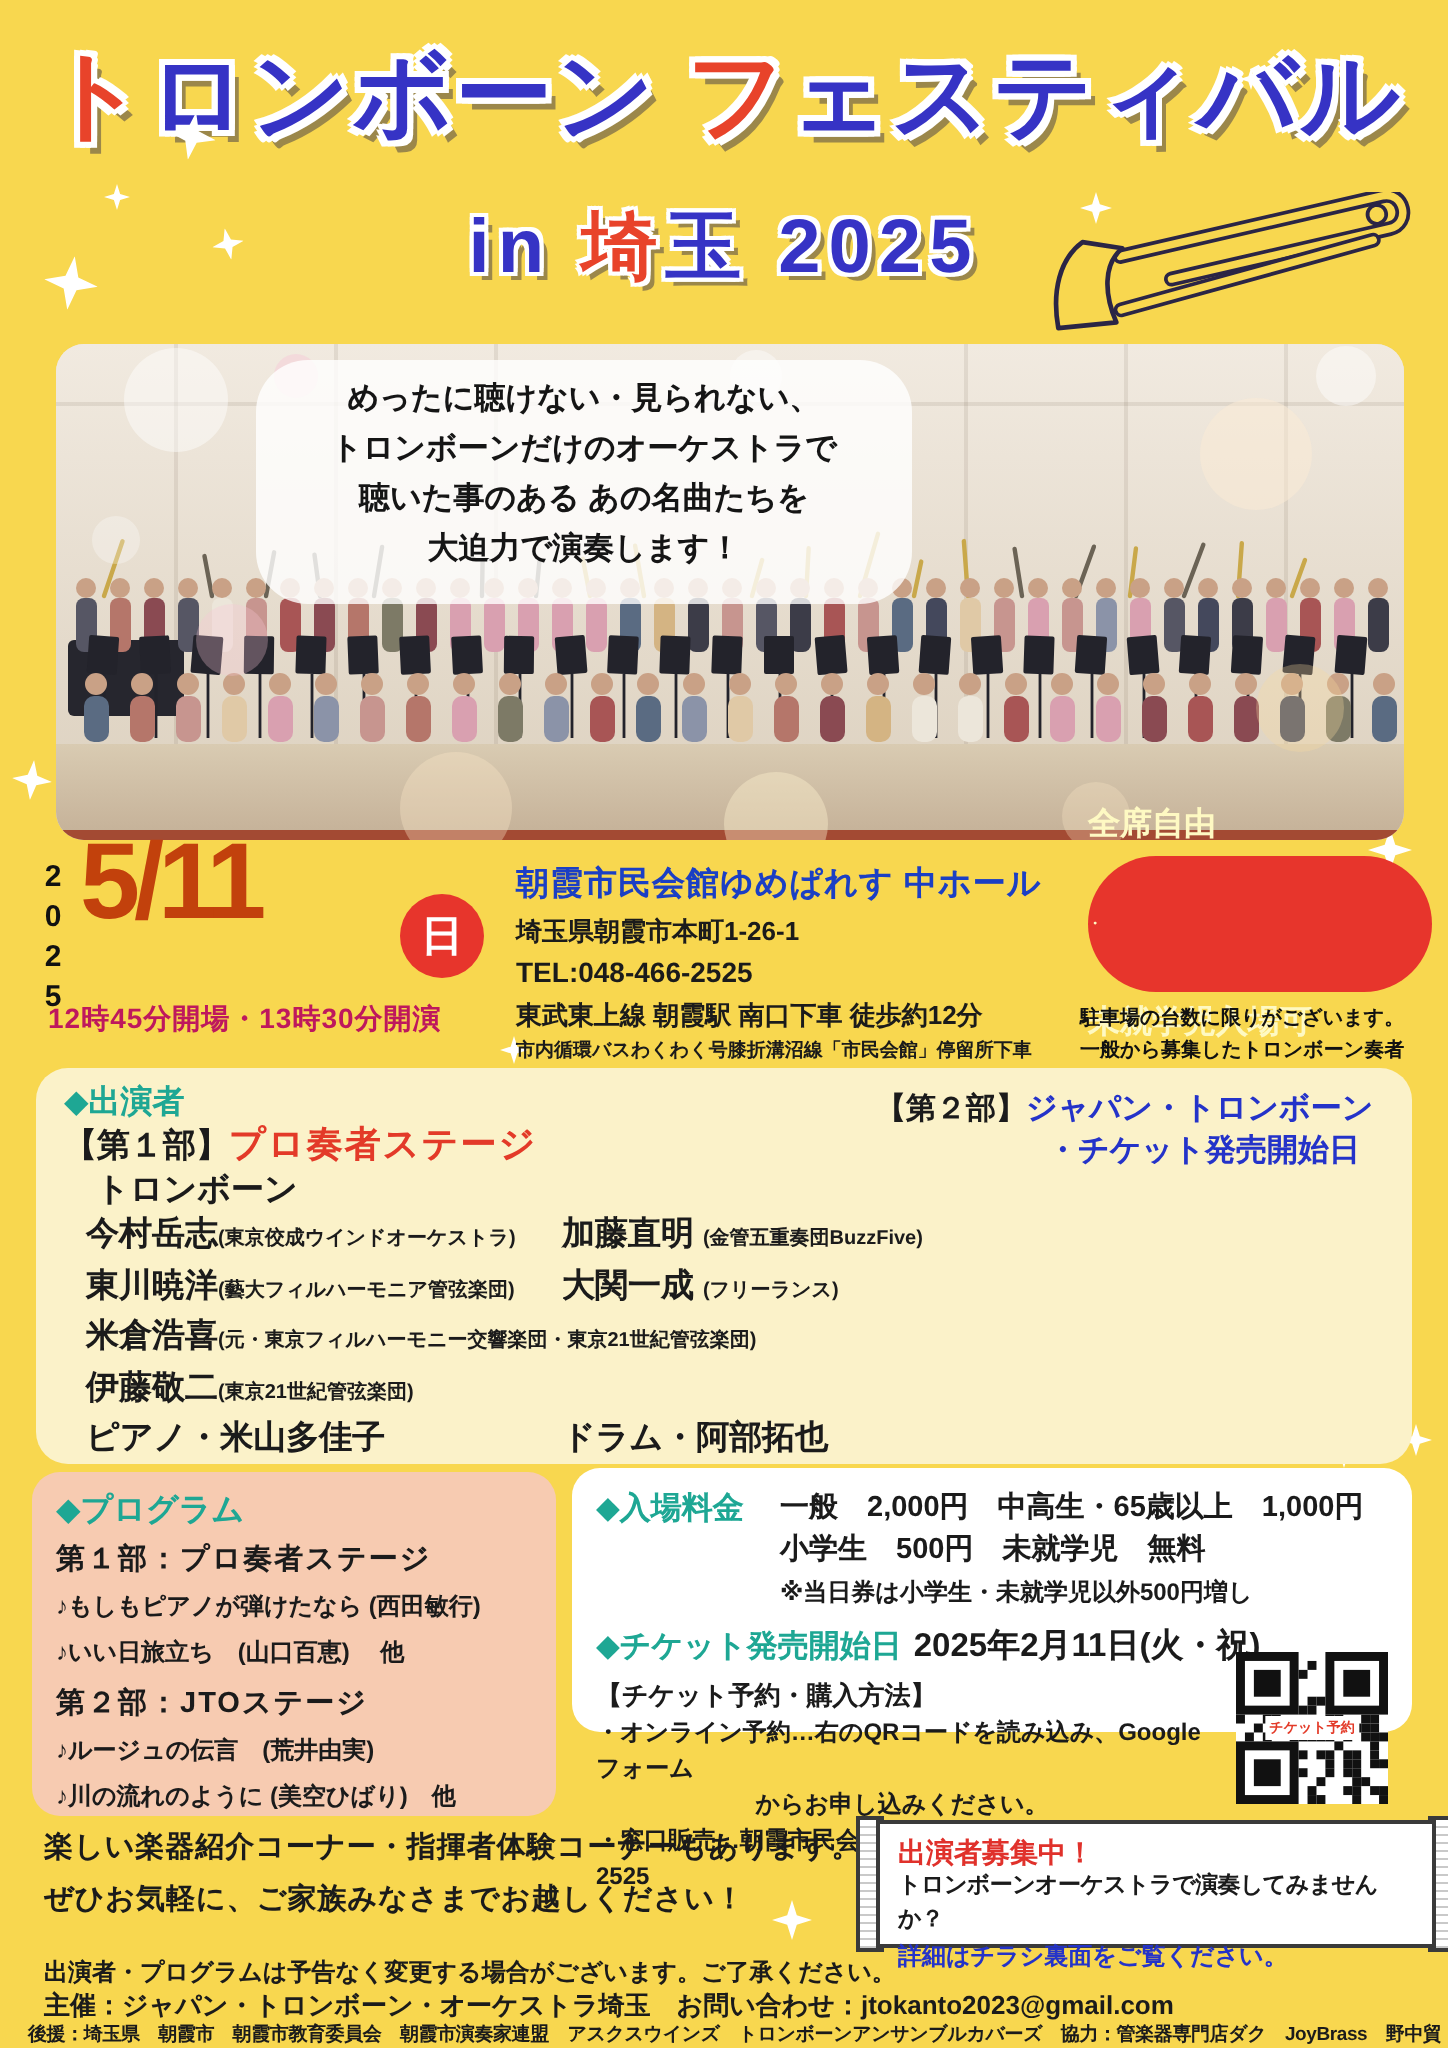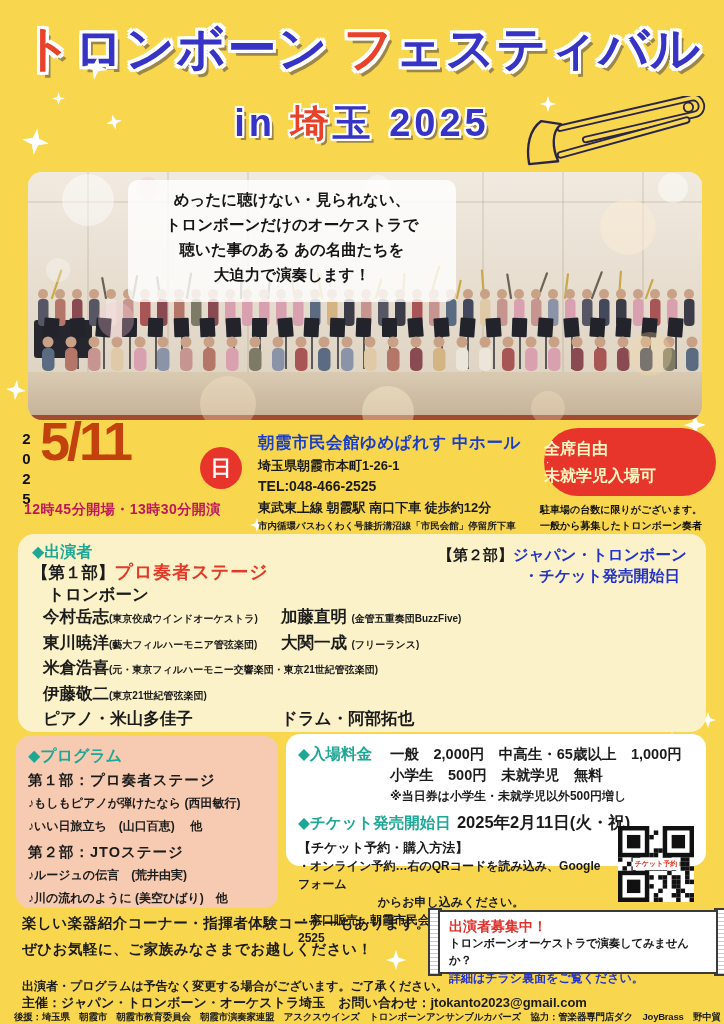--- a/index.html
+++ b/index.html
@@ -12,35 +12,35 @@
     text-shadow:-3px -3px 0 #fff,3px -3px 0 #fff,-3px 3px 0 #fff,3px 3px 0 #fff,0 -3px 0 #fff,0 3px 0 #fff,-3px 0 0 #fff,3px 0 0 #fff,5px 6px 0 rgba(43,37,69,.45);}
   .title2{top:98px;left:0;width:724px;text-align:center;font-size:38px;letter-spacing:4px;color:#3633C5;
     text-shadow:-2px -2px 0 #fff,2px -2px 0 #fff,-2px 2px 0 #fff,2px 2px 0 #fff,0 -2px 0 #fff,0 2px 0 #fff,-2px 0 0 #fff,2px 0 0 #fff,4px 4px 0 rgba(43,37,69,.45);}
   .red-ch{color:#E8432A;}
   
   .star{position:absolute;background:#fff;clip-path:polygon(50% 0%,62% 38%,100% 50%,62% 62%,50% 100%,38% 62%,0% 50%,38% 38%);}
   
   .photo{top:172px;left:28px;width:674px;height:248px;border-radius:14px;overflow:hidden;background:#E9E1D4;}
   .photo svg{display:block;width:100%;height:100%;}
   .bubble{position:absolute;left:100px;top:8px;width:320px;min-height:108px;background:rgba(255,255,255,.8);
-    border-radius:10px;padding:7px 4px;text-align:center;font-size:15.5px;line-height:1.62;color:#151515;white-space:pre-line;}
+    border-radius:26px;padding:7px 4px;text-align:center;font-size:15.5px;line-height:1.62;color:#151515;white-space:pre-line;}
   
   .year-v{top:430px;left:18px;font-size:15px;letter-spacing:3px;writing-mode:vertical-rl;text-orientation:upright;color:#111;}
   .bigdate{top:414px;left:40px;font-size:54px;letter-spacing:-3px;color:#c2410c;line-height:1;}
   .daycircle{top:447px;left:200px;width:42px;height:42px;border-radius:50%;background:#E7352C;color:#fff;
     display:flex;align-items:center;justify-content:center;font-size:21px;}
   .opentime{top:501px;left:24px;font-size:14px;letter-spacing:.5px;color:#be185d;}
   .venue{top:432px;left:258px;width:276px;line-height:1.3;}
   .v-name{color:#1B3FC4;font-size:16.5px;letter-spacing:.5px;}
   .v-addr{font-size:13px;margin-top:5px;}
   .v-tel{font-size:14px;margin-top:2px;}
   .v-access{font-size:13px;margin-top:4px;}
   .v-bus{font-size:9.5px;margin-top:4px;}
   .badge{top:428px;left:544px;width:172px;height:68px;border-radius:34px;background:#E7352C;color:#fef9c3;
-    display:flex;flex-direction:column;justify-content:center;font-size:16px;line-height:1.25;}
+    display:flex;flex-direction:column;justify-content:center;font-size:16px;line-height:1.25;gap:36px;}
   .badge .dot{font-size:7px;line-height:1;}
   .badge-note{top:502px;left:540px;width:182px;font-size:10px;line-height:1.55;color:#111;white-space:pre-line;}
   
   .performers{top:534px;left:18px;width:688px;height:198px;background:#FBF2C9;border-radius:16px;padding:9px 0 0 14px;box-sizing:border-box;}
   .teal{color:#1EA794;}
   .p-head{font-size:16px;line-height:18px;}
   .part1-line{font-size:16.5px;line-height:23px;}
   .part1-line .stage{color:#E33A28;font-size:18px;letter-spacing:1px;}
   .inst{font-size:16.5px;line-height:21px;margin-left:16px;}
   .nrow{display:flex;margin-left:11px;line-height:22.5px;align-items:baseline;}

